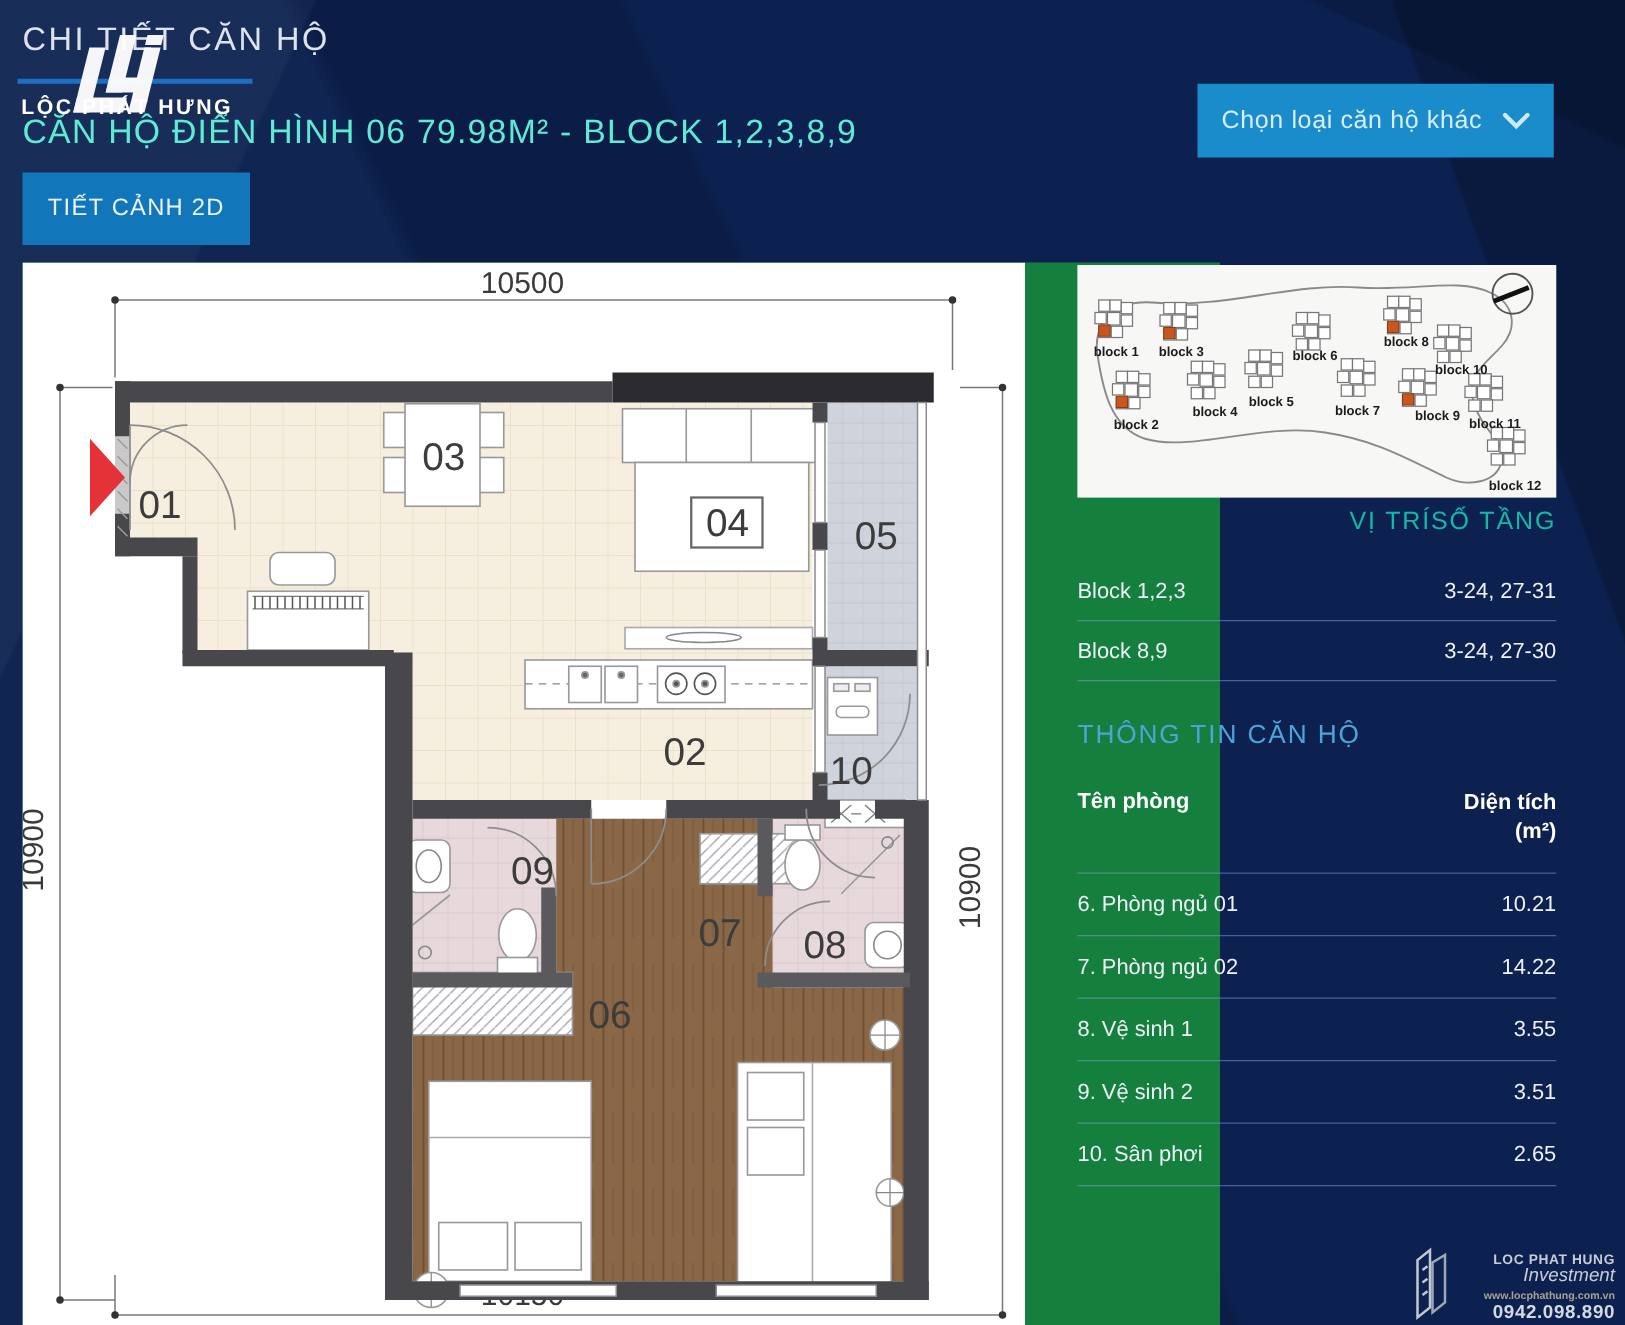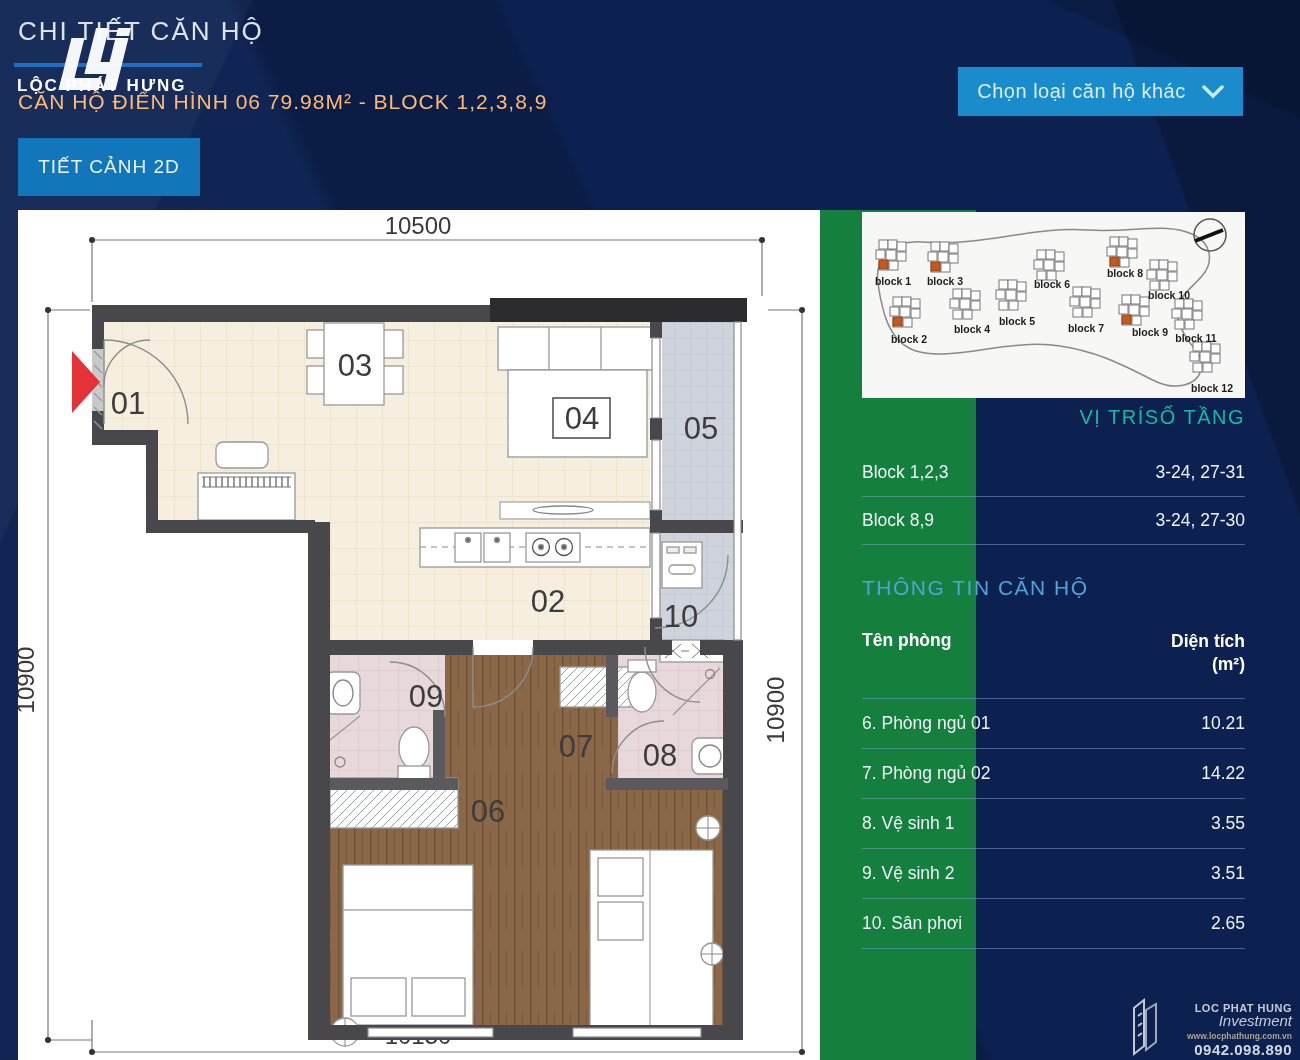--- a/index.html
+++ b/index.html
@@ -20,35 +20,35 @@
       linear-gradient(65deg, rgba(255,255,255,0.02) 40%, rgba(0,0,0,0.12) 41% 55%, rgba(0,0,0,0) 55.5%),
       #0c2150;
   }
   .abs { position:absolute; }
   .page-title {
     left:18px; top:16px; font-size:26px; letter-spacing:2px;
     color:#dde3ec; font-weight:400; z-index:3;
   }
   .title-underline { left:14px; top:63px; width:188px; height:4px; background:#1d6fc4; z-index:2; }
   .page-subtitle {
-    left:18px; top:90px; font-size:21px; letter-spacing:1px;
-    color:#fdba74; font-weight:400; z-index:1;
+    left:18px; top:90px; font-size:27px; letter-spacing:1px;
+    color:#5eead4; font-weight:400; z-index:1;
   }
   .logo-mark { left:14px; top:22px; width:200px; height:100px; z-index:4; opacity:0.96; }
   .logo-text {
     left:17px; top:76px; z-index:5; font-size:17px; font-weight:bold;
     color:#ffffff; letter-spacing:2px;
   }
   .btn-2d {
     left:18px; top:138px; width:182px; height:58px; background:#1176ba;
     border:none; color:#eaf4fb; font-size:19px; letter-spacing:1px;
     font-family:"Liberation Sans", sans-serif; cursor:pointer; z-index:2;
   }
   .btn-dropdown {
-    left:958px; top:67px; width:285px; height:49px; background:#1b8ccb;
+    left:958px; top:67px; width:285px; height:59px; background:#1b8ccb;
     border:none; color:#d8effb; font-size:20px; letter-spacing:0.5px;
     font-family:"Liberation Sans", sans-serif; cursor:pointer; z-index:2;
     display:flex; align-items:center; justify-content:center; gap:16px;
   }
   .plan-canvas { left:18px; top:210px; width:958px; height:850px; background:#15803d; z-index:1; }
   .map-panel { left:862px; top:212px; width:383px; height:186px; background:#f7f7f6; z-index:1; }
 
   .loc-table { left:862px; top:406px; width:383px; z-index:2; }
   .loc-head { display:flex; justify-content:flex-end; color:#14b8a6; font-size:20px; letter-spacing:1.5px; }
   .loc-row { display:flex; justify-content:space-between; font-size:17.5px; color:#eef2f8;

